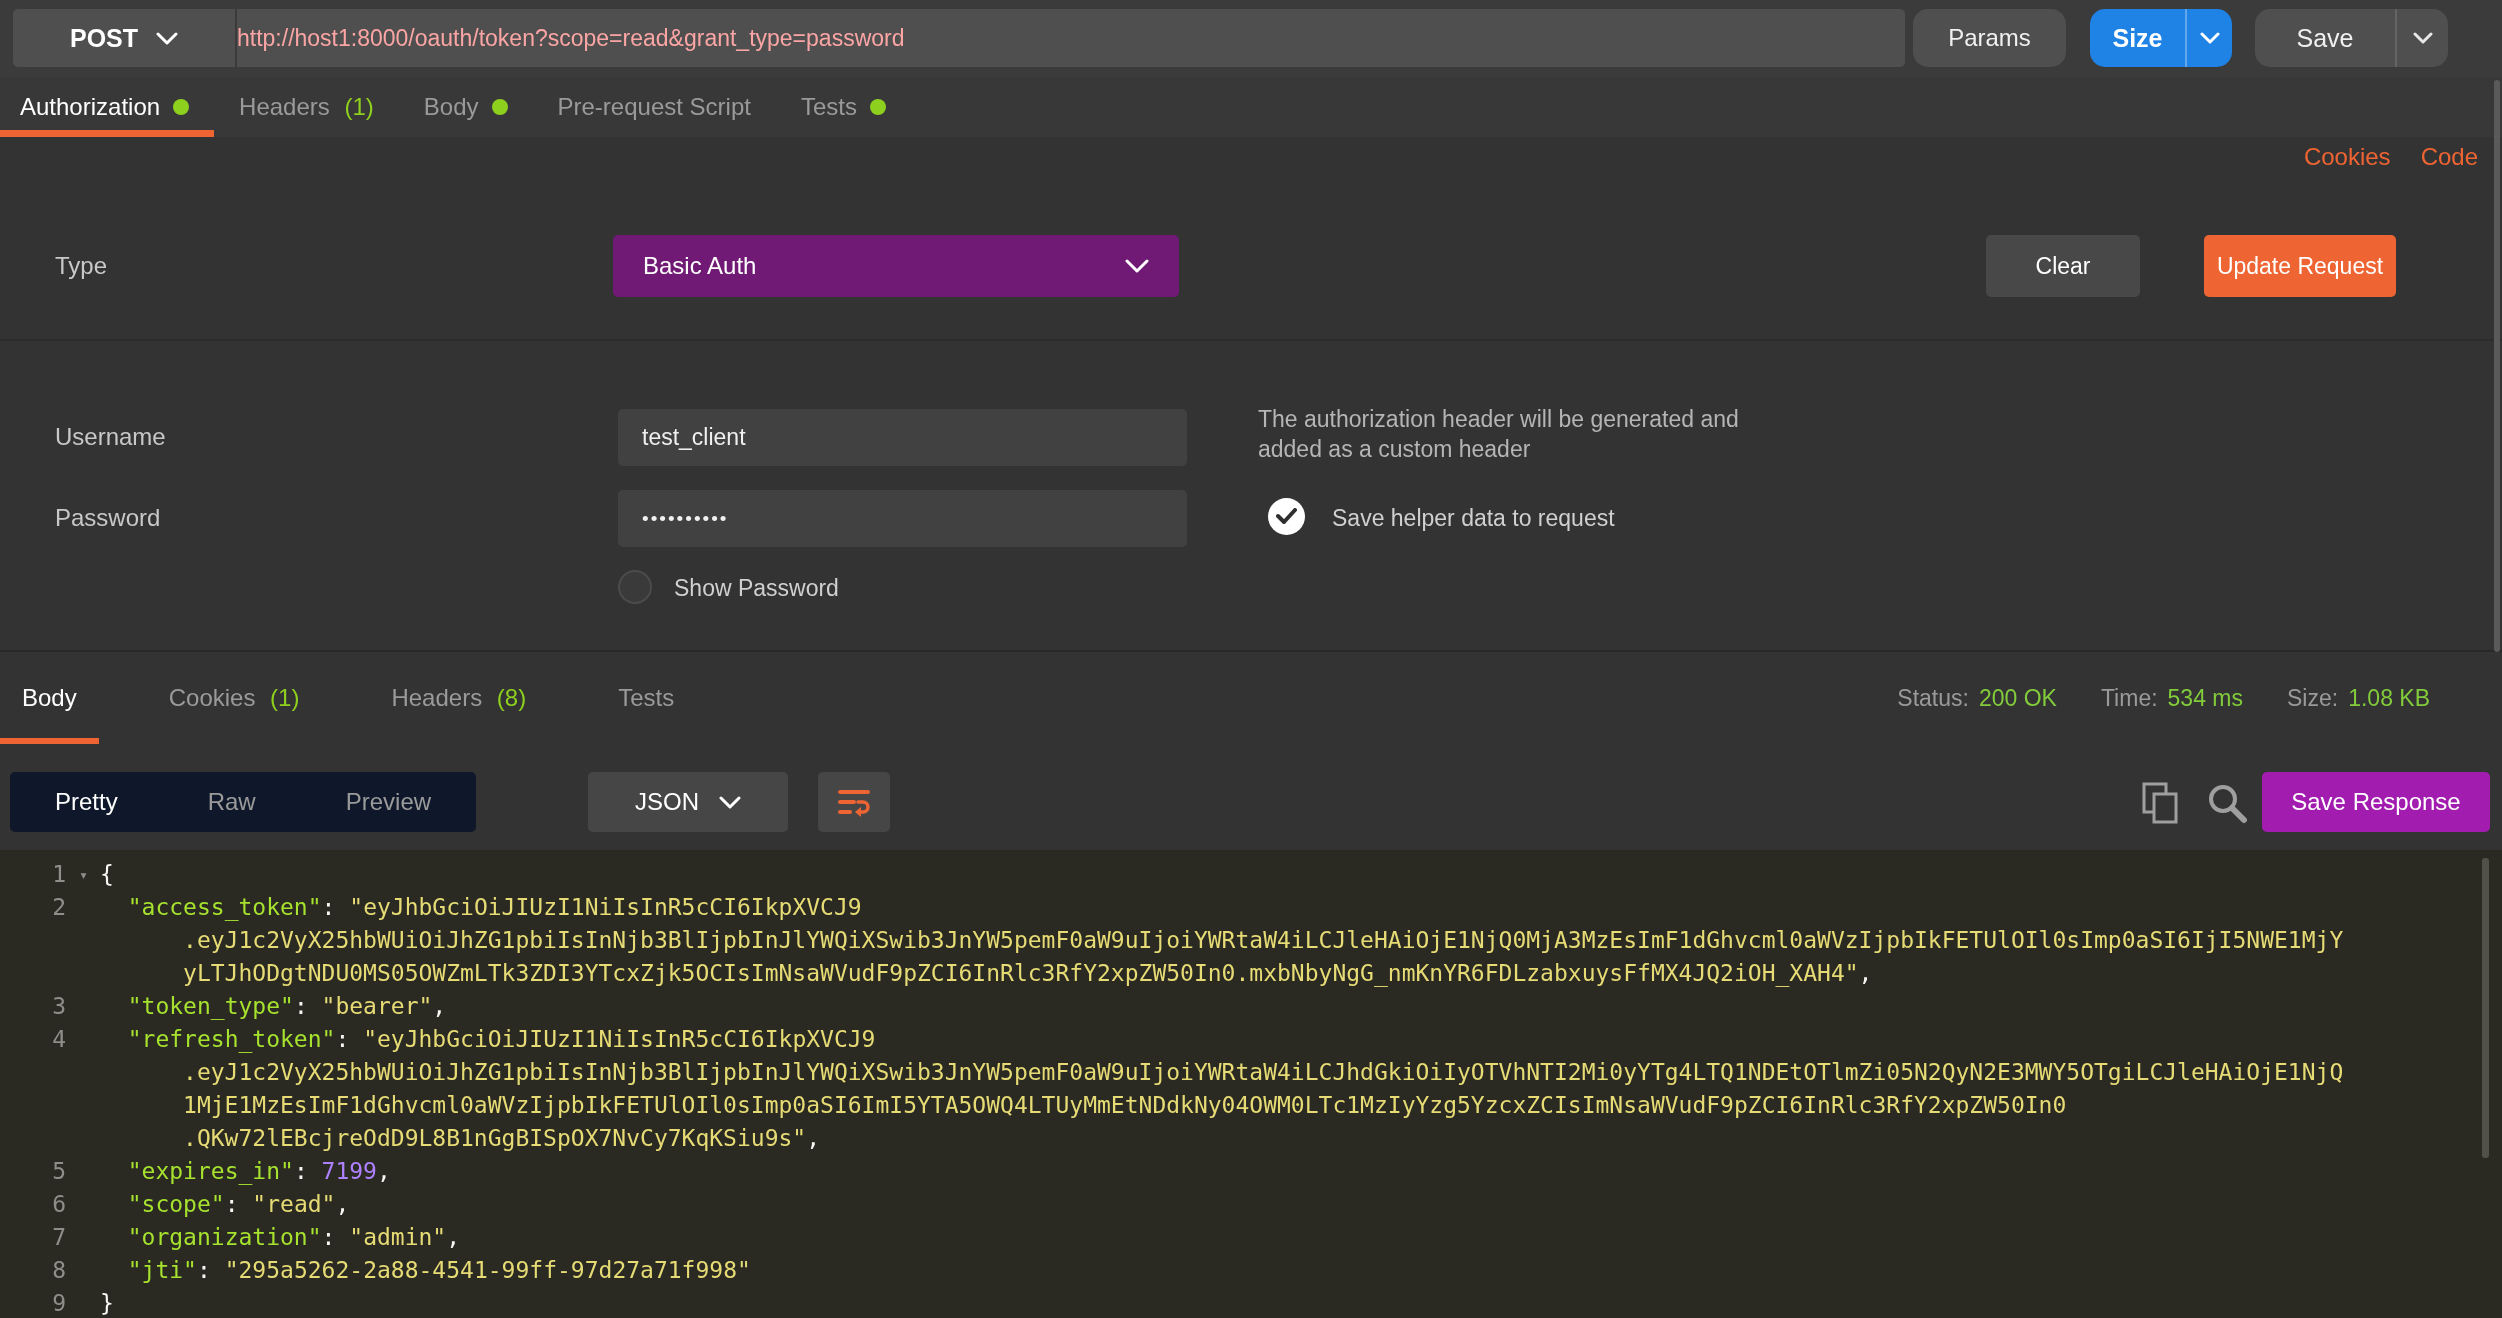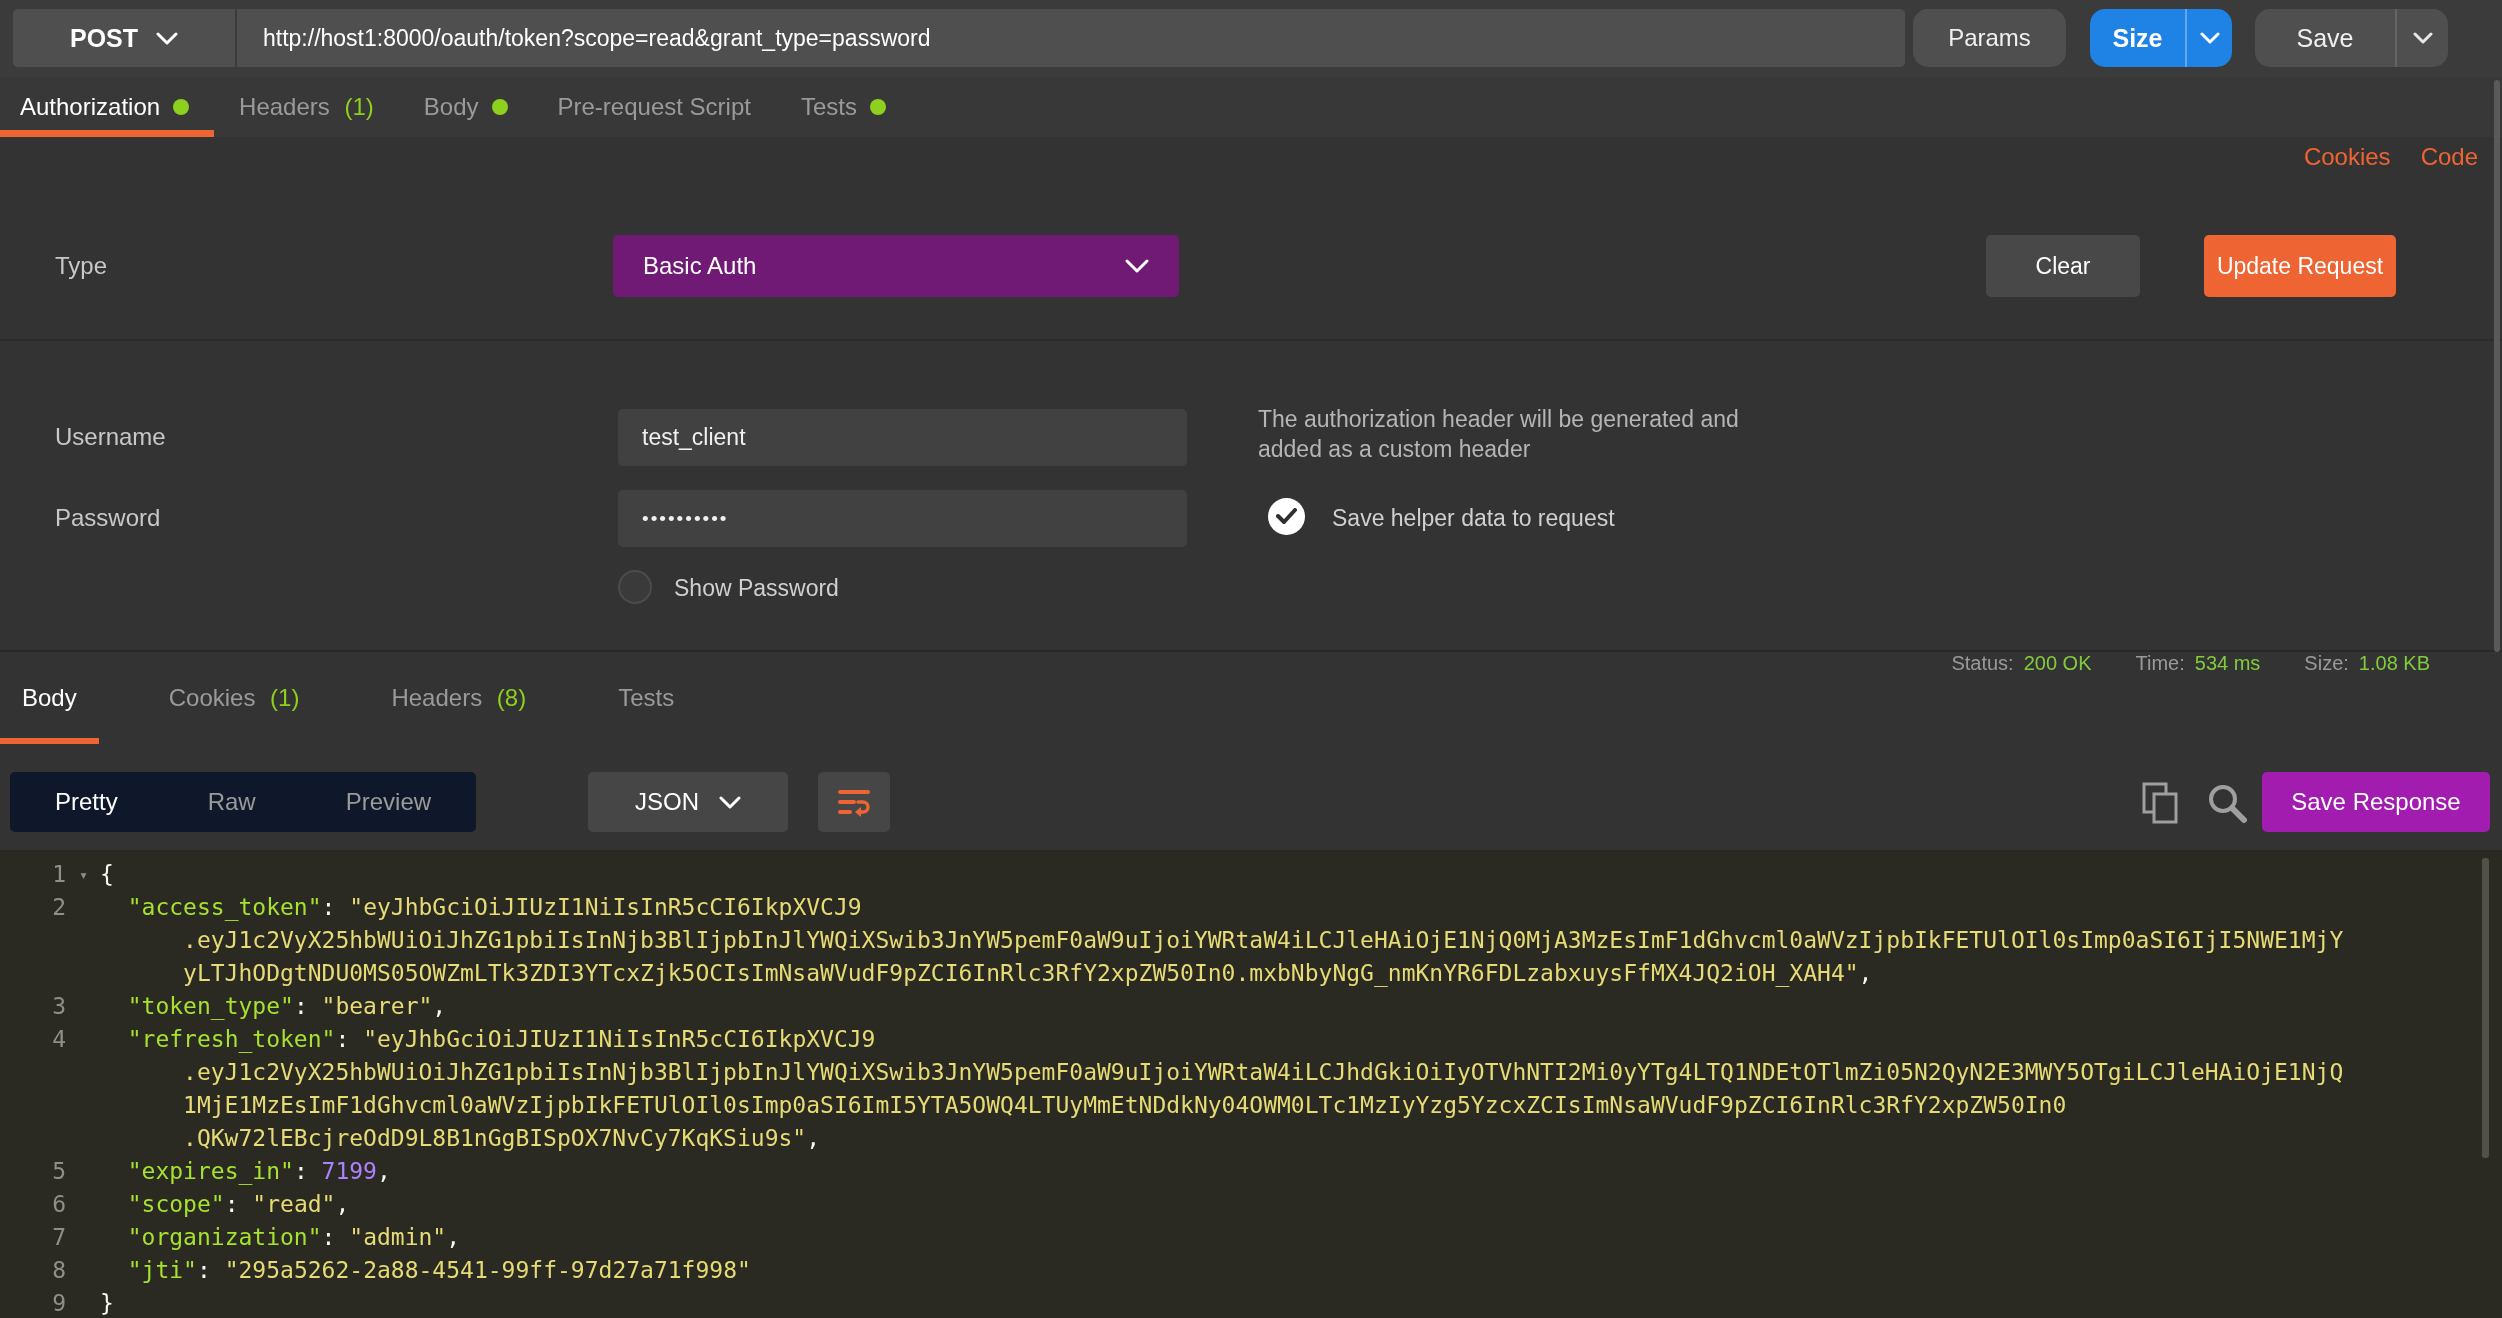--- a/index.html
+++ b/index.html
@@ -23,21 +23,21 @@
   }
   *{margin:0;padding:0;box-sizing:border-box;}
   html,body{background:#222;}
   body{font-family:"Liberation Sans", sans-serif;}
   #app{position:relative;width:2502px;height:1318px;background:var(--bg-panel);overflow:hidden;}
 
   
   .topbar{position:absolute;left:0;top:0;width:2502px;height:77px;background:var(--bg-top);}
   .urlbar{position:absolute;left:13px;top:9px;width:1892px;height:58px;background:#4f4f4f;border-radius:5px;display:flex;align-items:center;}
   .method{width:224px;height:100%;display:flex;align-items:center;justify-content:center;gap:18px;border-right:2px solid #3b3b3b;color:#fff;font-size:25px;font-weight:bold;cursor:pointer;}
-  .url{flex:1;padding-left:26px;font-size:23px;color:#ffffff;white-space:nowrap;overflow:hidden;}
+  .url{flex:1;font-size:23px;color:#fca5a5;white-space:nowrap;overflow:hidden;}
   .chip{position:absolute;top:9px;height:58px;border-radius:15px;display:flex;align-items:center;justify-content:center;font-size:24px;color:#f0f0f0;}
   .params-btn{left:1913px;width:153px;background:#4f4f4f;}
   .split{display:flex;padding:0;overflow:hidden;}
   .split .main{flex:1;display:flex;align-items:center;justify-content:center;height:100%;}
   .split .caret{width:47px;display:flex;align-items:center;justify-content:center;height:100%;}
   .send-btn{left:2090px;width:142px;background:var(--blue);color:#fff;font-weight:bold;font-size:25px;}
   .send-btn .caret{border-left:2px solid rgba(255,255,255,.30);}
   .save-btn{left:2255px;width:193px;background:#4f4f4f;font-size:25px;}
   .save-btn .caret{border-left:2px solid rgba(255,255,255,.12);width:53px;}
 
@@ -67,21 +67,21 @@
   .helper{position:absolute;left:1258px;top:404px;font-size:23px;line-height:30px;color:#b5b5b5;white-space:pre-line;}
   .checkcircle{position:absolute;left:1268px;top:498px;width:37px;height:37px;border-radius:50%;background:#fff;display:flex;align-items:center;justify-content:center;cursor:pointer;}
   .check-label{position:absolute;left:1332px;top:505px;font-size:23px;color:#d0d0d0;}
 
   
   .resp-top-border{position:absolute;left:0;top:650px;width:2502px;height:2px;background:#282828;}
   .resp-tabs{position:absolute;left:0;top:652px;width:1500px;height:92px;display:flex;}
   .resp-tab{position:relative;height:100%;display:flex;align-items:center;padding:0 22px;margin-right:48px;font-size:24px;color:var(--txt-dim);cursor:pointer;white-space:nowrap;}
   .resp-tab.active{color:#fff;}
   .resp-tab.active::after{content:"";position:absolute;left:0;right:0;bottom:0;height:6px;background:var(--orange);}
-  .resp-meta{position:absolute;top:652px;right:72px;height:92px;display:flex;gap:44px;font-size:20px;}
+  .resp-meta{position:absolute;top:652px;right:72px;height:92px;display:flex;align-items:center;gap:44px;font-size:23px;}
   .meta-pair{display:flex;gap:10px;}
   .meta-label{color:var(--txt-dim);}
   .meta-value{color:var(--green);}
 
   
   .mode-group{position:absolute;left:10px;top:772px;height:60px;background:#0f172a;border-radius:5px;display:flex;overflow:hidden;}
   .mode{height:100%;display:flex;align-items:center;padding:0 45px;font-size:24px;color:var(--txt-dim);cursor:pointer;}
   .mode.active{color:#fff;}
   .json-dd{position:absolute;left:588px;top:772px;width:200px;height:60px;background:#464646;border-radius:5px;display:flex;align-items:center;justify-content:center;gap:20px;color:#fff;font-size:24px;cursor:pointer;}
   .wrap-btn{position:absolute;left:818px;top:772px;width:72px;height:60px;background:#464646;border-radius:5px;display:flex;align-items:center;justify-content:center;cursor:pointer;}

